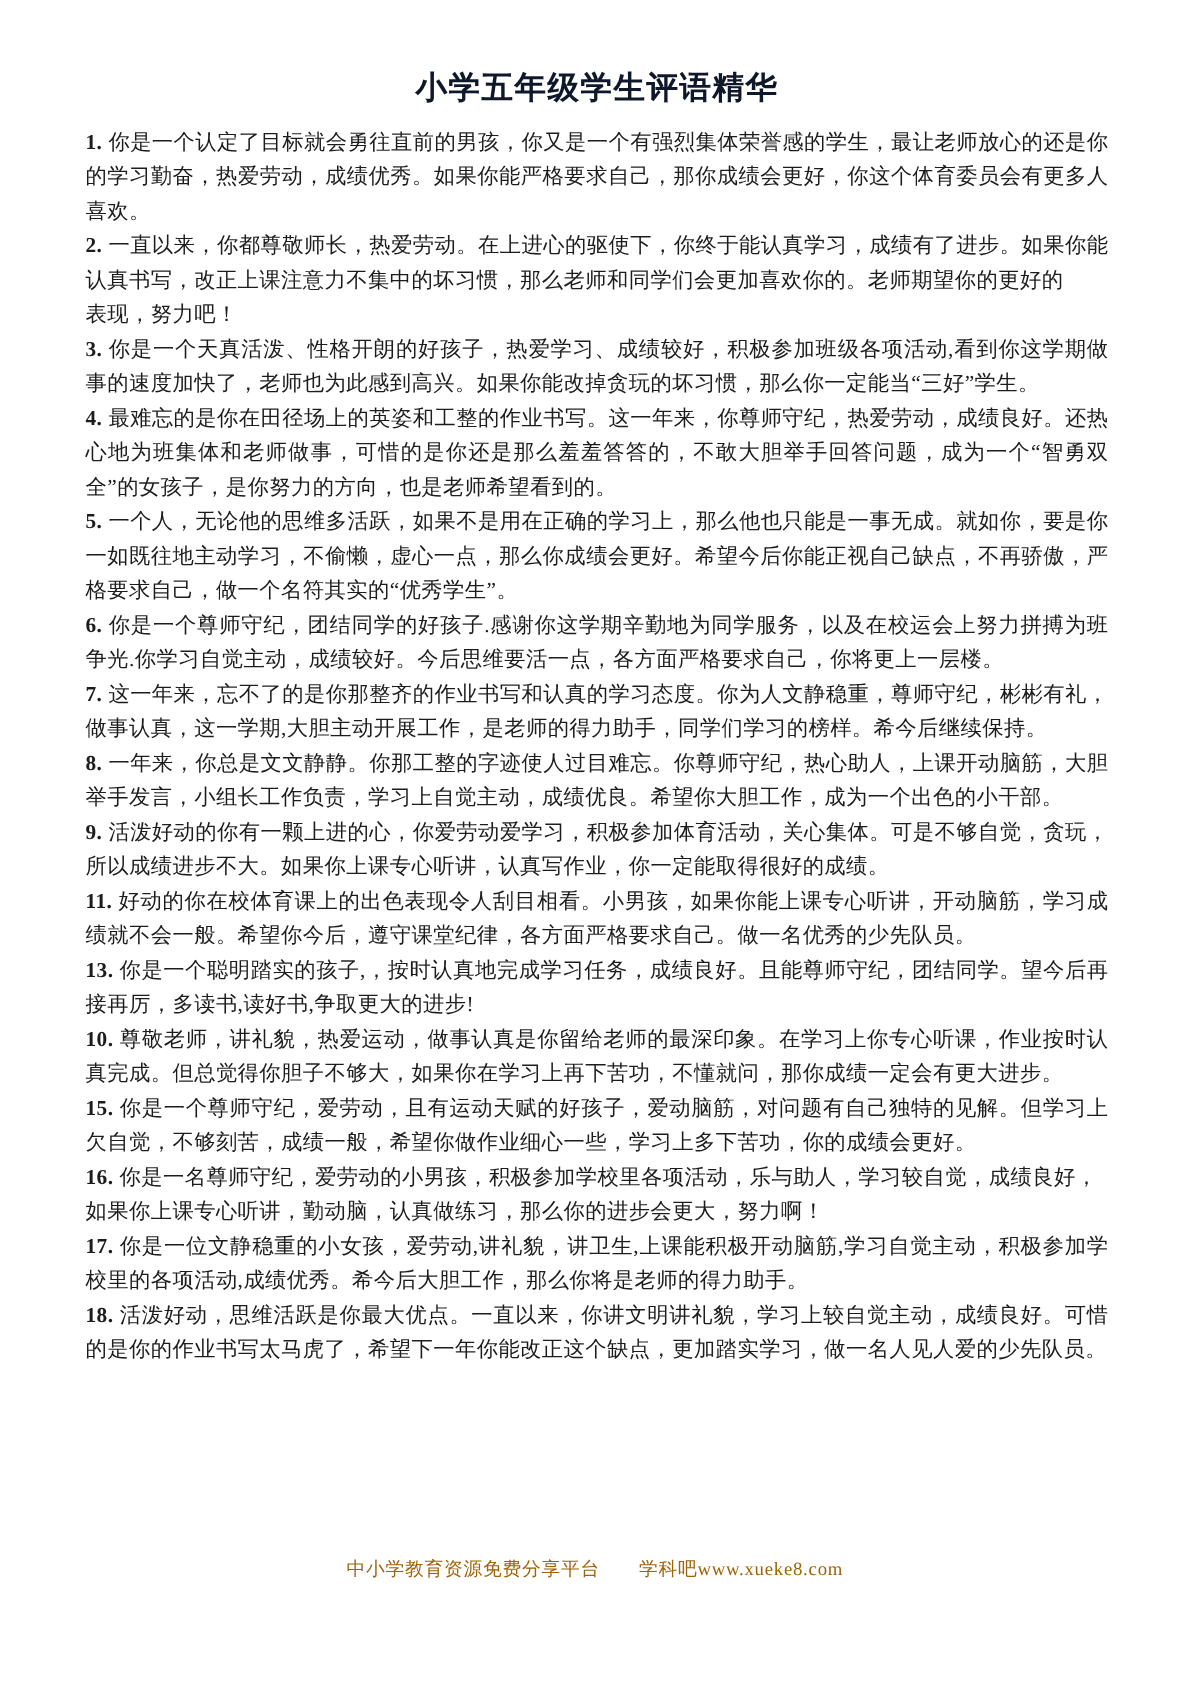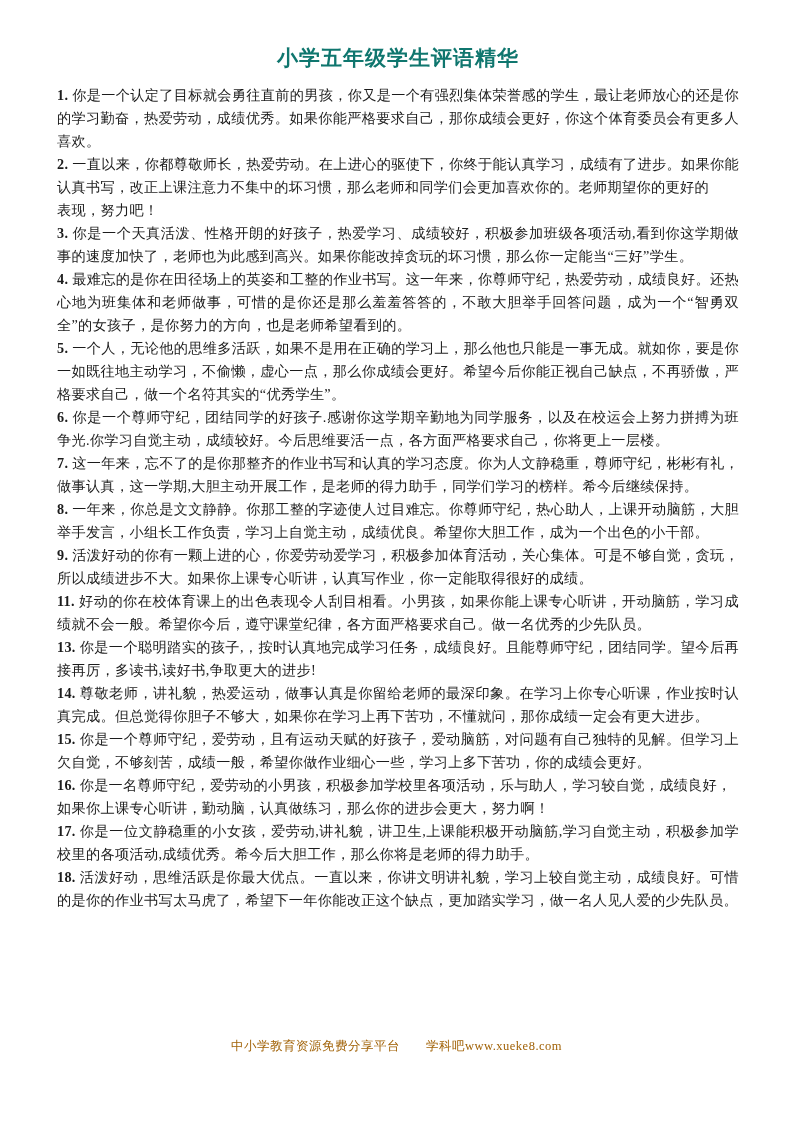--- a/index.html
+++ b/index.html
@@ -21,21 +21,21 @@
     top: 44px;
     left: 57px;
     width: 682px;
   }
   .doc-title {
     margin: 0 0 12px 0;
     text-align: center;
     font-size: 21px;
     font-weight: bold;
     letter-spacing: 1px;
-    color: #0f766e;
+    color: #0f172a;
   }
   p.comment {
     margin: 0;
     font-size: 14.2px;
     line-height: 23px;
     text-align: justify;
     text-justify: inter-ideograph;
     letter-spacing: 0.3px;
   }
   p.comment .num {
@@ -72,21 +72,21 @@
 表现，努力吧！</span></p>
     <p class="comment"><span class="num">3.</span><span class="txt">你是一个天真活泼、性格开朗的好孩子，热爱学习、成绩较好，积极参加班级各项活动,看到你这学期做事的速度加快了，老师也为此感到高兴。如果你能改掉贪玩的坏习惯，那么你一定能当“三好”学生。</span></p>
     <p class="comment"><span class="num">4.</span><span class="txt">最难忘的是你在田径场上的英姿和工整的作业书写。这一年来，你尊师守纪，热爱劳动，成绩良好。还热心地为班集体和老师做事，可惜的是你还是那么羞羞答答的，不敢大胆举手回答问题，成为一个“智勇双全”的女孩子，是你努力的方向，也是老师希望看到的。</span></p>
     <p class="comment"><span class="num">5.</span><span class="txt">一个人，无论他的思维多活跃，如果不是用在正确的学习上，那么他也只能是一事无成。就如你，要是你一如既往地主动学习，不偷懒，虚心一点，那么你成绩会更好。希望今后你能正视自己缺点，不再骄傲，严格要求自己，做一个名符其实的“优秀学生”。</span></p>
     <p class="comment"><span class="num">6.</span><span class="txt">你是一个尊师守纪，团结同学的好孩子.感谢你这学期辛勤地为同学服务，以及在校运会上努力拼搏为班争光.你学习自觉主动，成绩较好。今后思维要活一点，各方面严格要求自己，你将更上一层楼。</span></p>
     <p class="comment"><span class="num">7.</span><span class="txt">这一年来，忘不了的是你那整齐的作业书写和认真的学习态度。你为人文静稳重，尊师守纪，彬彬有礼，做事认真，这一学期,大胆主动开展工作，是老师的得力助手，同学们学习的榜样。希今后继续保持。</span></p>
     <p class="comment"><span class="num">8.</span><span class="txt">一年来，你总是文文静静。你那工整的字迹使人过目难忘。你尊师守纪，热心助人，上课开动脑筋，大胆举手发言，小组长工作负责，学习上自觉主动，成绩优良。希望你大胆工作，成为一个出色的小干部。</span></p>
     <p class="comment"><span class="num">9.</span><span class="txt">活泼好动的你有一颗上进的心，你爱劳动爱学习，积极参加体育活动，关心集体。可是不够自觉，贪玩，所以成绩进步不大。如果你上课专心听讲，认真写作业，你一定能取得很好的成绩。</span></p>
     <p class="comment"><span class="num">11.</span><span class="txt">好动的你在校体育课上的出色表现令人刮目相看。小男孩，如果你能上课专心听讲，开动脑筋，学习成绩就不会一般。希望你今后，遵守课堂纪律，各方面严格要求自己。做一名优秀的少先队员。</span></p>
     <p class="comment"><span class="num">13.</span><span class="txt">你是一个聪明踏实的孩子,，按时认真地完成学习任务，成绩良好。且能尊师守纪，团结同学。望今后再接再厉，多读书,读好书,争取更大的进步!</span></p>
-    <p class="comment"><span class="num">14.</span><span class="txt">尊敬老师，讲礼貌，热爱运动，做事认真是你留给老师的最深印象。在学习上你专心听课，作业按时认真完成。但总觉得你胆子不够大，如果你在学习上再下苦功，不懂就问，那你成绩一定会有更大进步。</span></p>
+    <p class="comment"><span class="num">10.</span><span class="txt">尊敬老师，讲礼貌，热爱运动，做事认真是你留给老师的最深印象。在学习上你专心听课，作业按时认真完成。但总觉得你胆子不够大，如果你在学习上再下苦功，不懂就问，那你成绩一定会有更大进步。</span></p>
     <p class="comment"><span class="num">15.</span><span class="txt">你是一个尊师守纪，爱劳动，且有运动天赋的好孩子，爱动脑筋，对问题有自己独特的见解。但学习上欠自觉，不够刻苦，成绩一般，希望你做作业细心一些，学习上多下苦功，你的成绩会更好。</span></p>
     <p class="comment"><span class="num">16.</span><span class="txt">你是一名尊师守纪，爱劳动的小男孩，积极参加学校里各项活动，乐与助人，学习较自觉，成绩良好，
 如果你上课专心听讲，勤动脑，认真做练习，那么你的进步会更大，努力啊！</span></p>
     <p class="comment"><span class="num">17.</span><span class="txt">你是一位文静稳重的小女孩，爱劳动,讲礼貌，讲卫生,上课能积极开动脑筋,学习自觉主动，积极参加学校里的各项活动,成绩优秀。希今后大胆工作，那么你将是老师的得力助手。</span></p>
     <p class="comment"><span class="num">18.</span><span class="txt">活泼好动，思维活跃是你最大优点。一直以来，你讲文明讲礼貌，学习上较自觉主动，成绩良好。可惜的是你的作业书写太马虎了，希望下一年你能改正这个缺点，更加踏实学习，做一名人见人爱的少先队员。</span></p>
   </div>
 
   <div class="footer">
     <span>中小学教育资源免费分享平台</span><span class="gap"></span><span>学科吧www.xueke8.com</span>
   </div>

